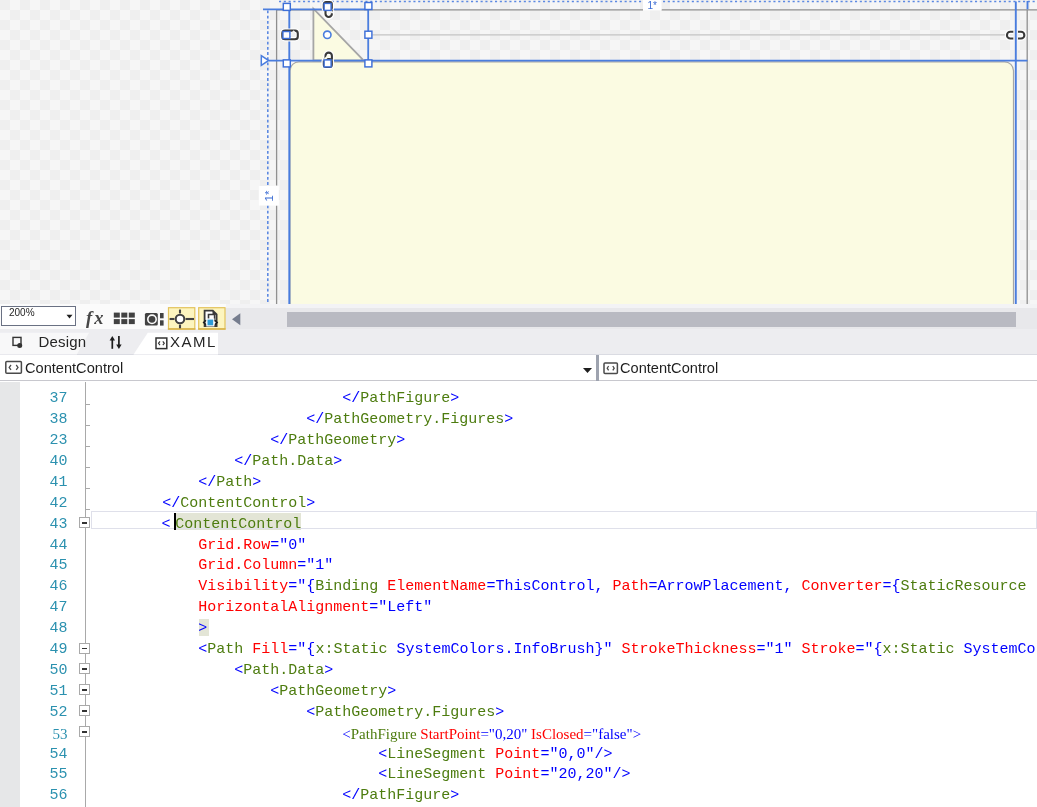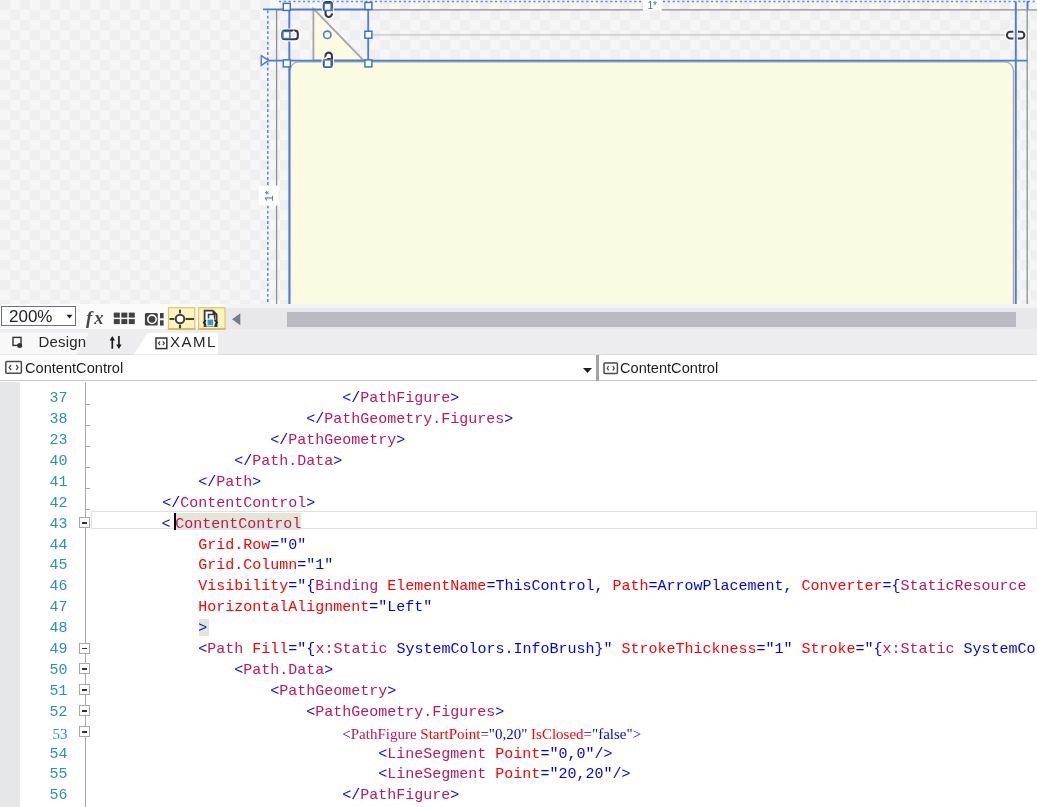--- a/index.html
+++ b/index.html
@@ -9,37 +9,37 @@
     background-color:#f6f6f6;
     background-image:linear-gradient(45deg,#efefef 25%,transparent 25%,transparent 75%,#efefef 75%),
                      linear-gradient(45deg,#efefef 25%,transparent 25%,transparent 75%,#efefef 75%);
     background-size:20px 20px;background-position:10px 0,20px 10px;}
   #designsvg{position:absolute;left:0;top:0;}
   
   #toolbar{position:absolute;left:0;top:304px;width:226px;height:25.4px;background:#fbfbfb;}
   #sbtrack{position:absolute;left:225px;top:308.2px;width:812px;height:21.1px;background:#e8e8eb;}
   #sbthumb{position:absolute;left:287px;top:312px;width:729px;height:15px;background:#b9bac2;}
   #combo{position:absolute;left:1px;top:306px;width:75px;height:20px;background:#fff;border:1px solid #6a7183;box-sizing:border-box;}
-  #combo .txt{position:absolute;left:7px;top:0.2px;font-size:17px;color:#1e1e1e;}
+  #combo .txt{position:absolute;left:7px;top:0.2px;font-size:10px;color:#1e1e1e;}
   #tabstrip{position:absolute;left:0;top:329.4px;width:1037px;height:24.9px;background:#ededf0;}
   #tabbotline{position:absolute;left:0;top:353.8px;width:1037px;height:1px;background:#dadbe2;}
   .tabtext{position:absolute;top:333.2px;font-size:15px;color:#262626;letter-spacing:0.2px;}
   
   #crumb{position:absolute;left:0;top:354.8px;width:1037px;height:25.5px;background:#fff;}
   #crumbborder{position:absolute;left:0;top:380.3px;width:1037px;height:1.2px;background:#c8c8ce;}
   .crumbtxt{position:absolute;top:360.2px;font-size:14.6px;color:#1e1e1e;}
   #crumbsep{position:absolute;left:595.5px;top:355px;width:3.4px;height:26px;background:#9ea3af;}
   
   #code{position:absolute;left:0;top:381.5px;width:1037px;height:425.5px;background:#fff;overflow:hidden;}
   #indmargin{position:absolute;left:0;top:0;width:19.5px;height:425.5px;background:#e6e7e8;}
   #code .row{position:absolute;left:0;width:1037px;height:20.9px;font-family:"Liberation Mono",monospace;font-size:15px;line-height:20.9px;white-space:pre;padding-left:36px;}
   #code .ln{position:absolute;left:0;top:0;width:67.5px;text-align:right;color:#2b91af;}
   #code .ct{position:absolute;top:0;}
   .b{color:#0000ff;}
-  .n{color:#be185d;}
+  .n{color:#4d7c0f;}
   .a{color:#ff0000;}
   .hl{}
   #outline-line{position:absolute;left:84.6px;top:0;width:1.2px;height:425.5px;background:#a9a9a9;}
   .tick{position:absolute;left:84.6px;width:5px;height:1.2px;background:#a9a9a9;}
   .foldbox{position:absolute;left:79px;width:11px;height:11px;background:#fff;border:1px solid #a9a9a9;box-sizing:border-box;}
   .foldbox .minus{position:absolute;left:2px;top:4px;width:5px;height:1.6px;background:#333;}
   #curline{position:absolute;left:90.5px;top:129px;width:946px;height:18px;border:1.3px solid #dfe0ea;box-sizing:border-box;}
   #cursor{position:absolute;left:173.9px;top:131.5px;width:1.7px;height:16.5px;background:#000;}
 </style>
 </head>

